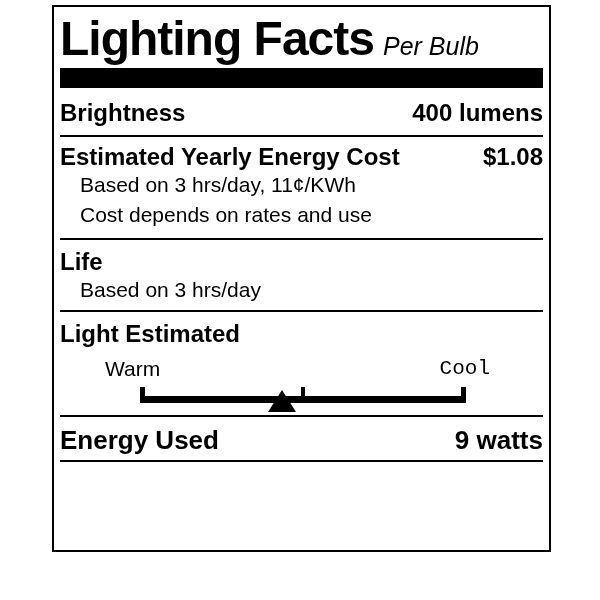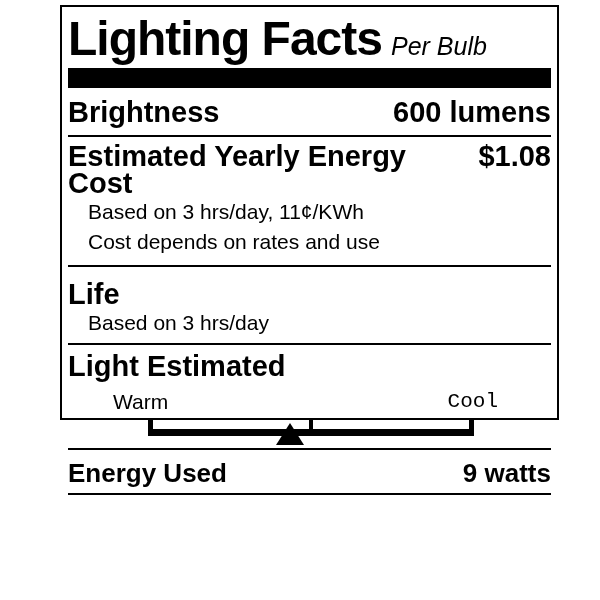--- a/index.html
+++ b/index.html
@@ -1,40 +1,40 @@
 <!DOCTYPE html>
 <html style="--ink: #000000; --paper: #ffffff;"><head>
 <meta charset="utf-8">
 <style>
   :root { --ink:#000; --paper:#fff; }
   * { margin:0; padding:0; box-sizing:border-box; }
   body { background:var(--paper); font-family:"Liberation Sans", sans-serif; color:var(--ink); }
   .canvas { position:relative; width:600px; height:600px; background:var(--paper); overflow:hidden; }
 
   .label-box {
-    position:absolute; left:60px; top:5px; width:499px; height:415px;
+    position:absolute; left:52px; top:5px; width:499px; height:547px;
     border:2px solid var(--ink); background:var(--paper); padding:0 6px;
   }
 
   .header { display:flex; align-items:baseline; gap:9px; margin-top:6px; height:52px; white-space:nowrap; }
   .title { font-size:48px; font-weight:bold; line-height:52px; letter-spacing:-1px; }
   .subtitle { font-size:25px; line-height:25px;font-style:italic; }
 
   .black-bar { height:20px; margin-top:3px; background:var(--ink); }
 
   .row { display:flex; justify-content:space-between; align-items:baseline;
-         font-size:29px; font-weight:bold; line-height:27px; }
+         font-size:24px; font-weight:bold; line-height:27px; }
   .row-brightness { padding:11px 0 9px; }
 
   .rule { height:2px; background:var(--ink); }
 
   .sect-energy-cost { padding:6px 0 8px; }
   .note { font-size:21px; font-weight:normal; line-height:30px; padding-left:20px; white-space:nowrap; }
 
-  .sect-life { padding:14px 0 5px; }
+  .sect-life { padding:8px 0 5px; }
 
   .sect-appearance { padding-top:8px; padding-bottom:2px; }
   .warmcool { display:flex; justify-content:space-between; margin-top:10px;
               font-size:21px; line-height:24px; }
   .warm { margin-left:45px; }
   .cool { margin-right:53px;font-family:Liberation Mono, monospace; }
 
   .scale { position:relative; height:32px; }
   .scale-bar   { position:absolute; left:80px;  top:15px; width:326px; height:7px;  background:var(--ink); }
   .cap-left    { position:absolute; left:80px;  top:6px;  width:5px;   height:16px; background:var(--ink); }
@@ -56,21 +56,21 @@
 
     <div class="header">
       <span class="title">Lighting Facts</span>
       <span class="subtitle">Per Bulb</span>
     </div>
 
     <div class="black-bar"></div>
 
     <div class="row row-brightness">
       <span>Brightness</span>
-      <span>600 lumens</span>
+      <span>400 lumens</span>
     </div>
 
     <div class="rule"></div>
 
     <div class="sect-energy-cost">
       <div class="row">
         <span>Estimated Yearly Energy Cost</span>
         <span>$1.08</span>
       </div>
       <div class="note">Based on 3 hrs/day, 11¢/KWh</div>

